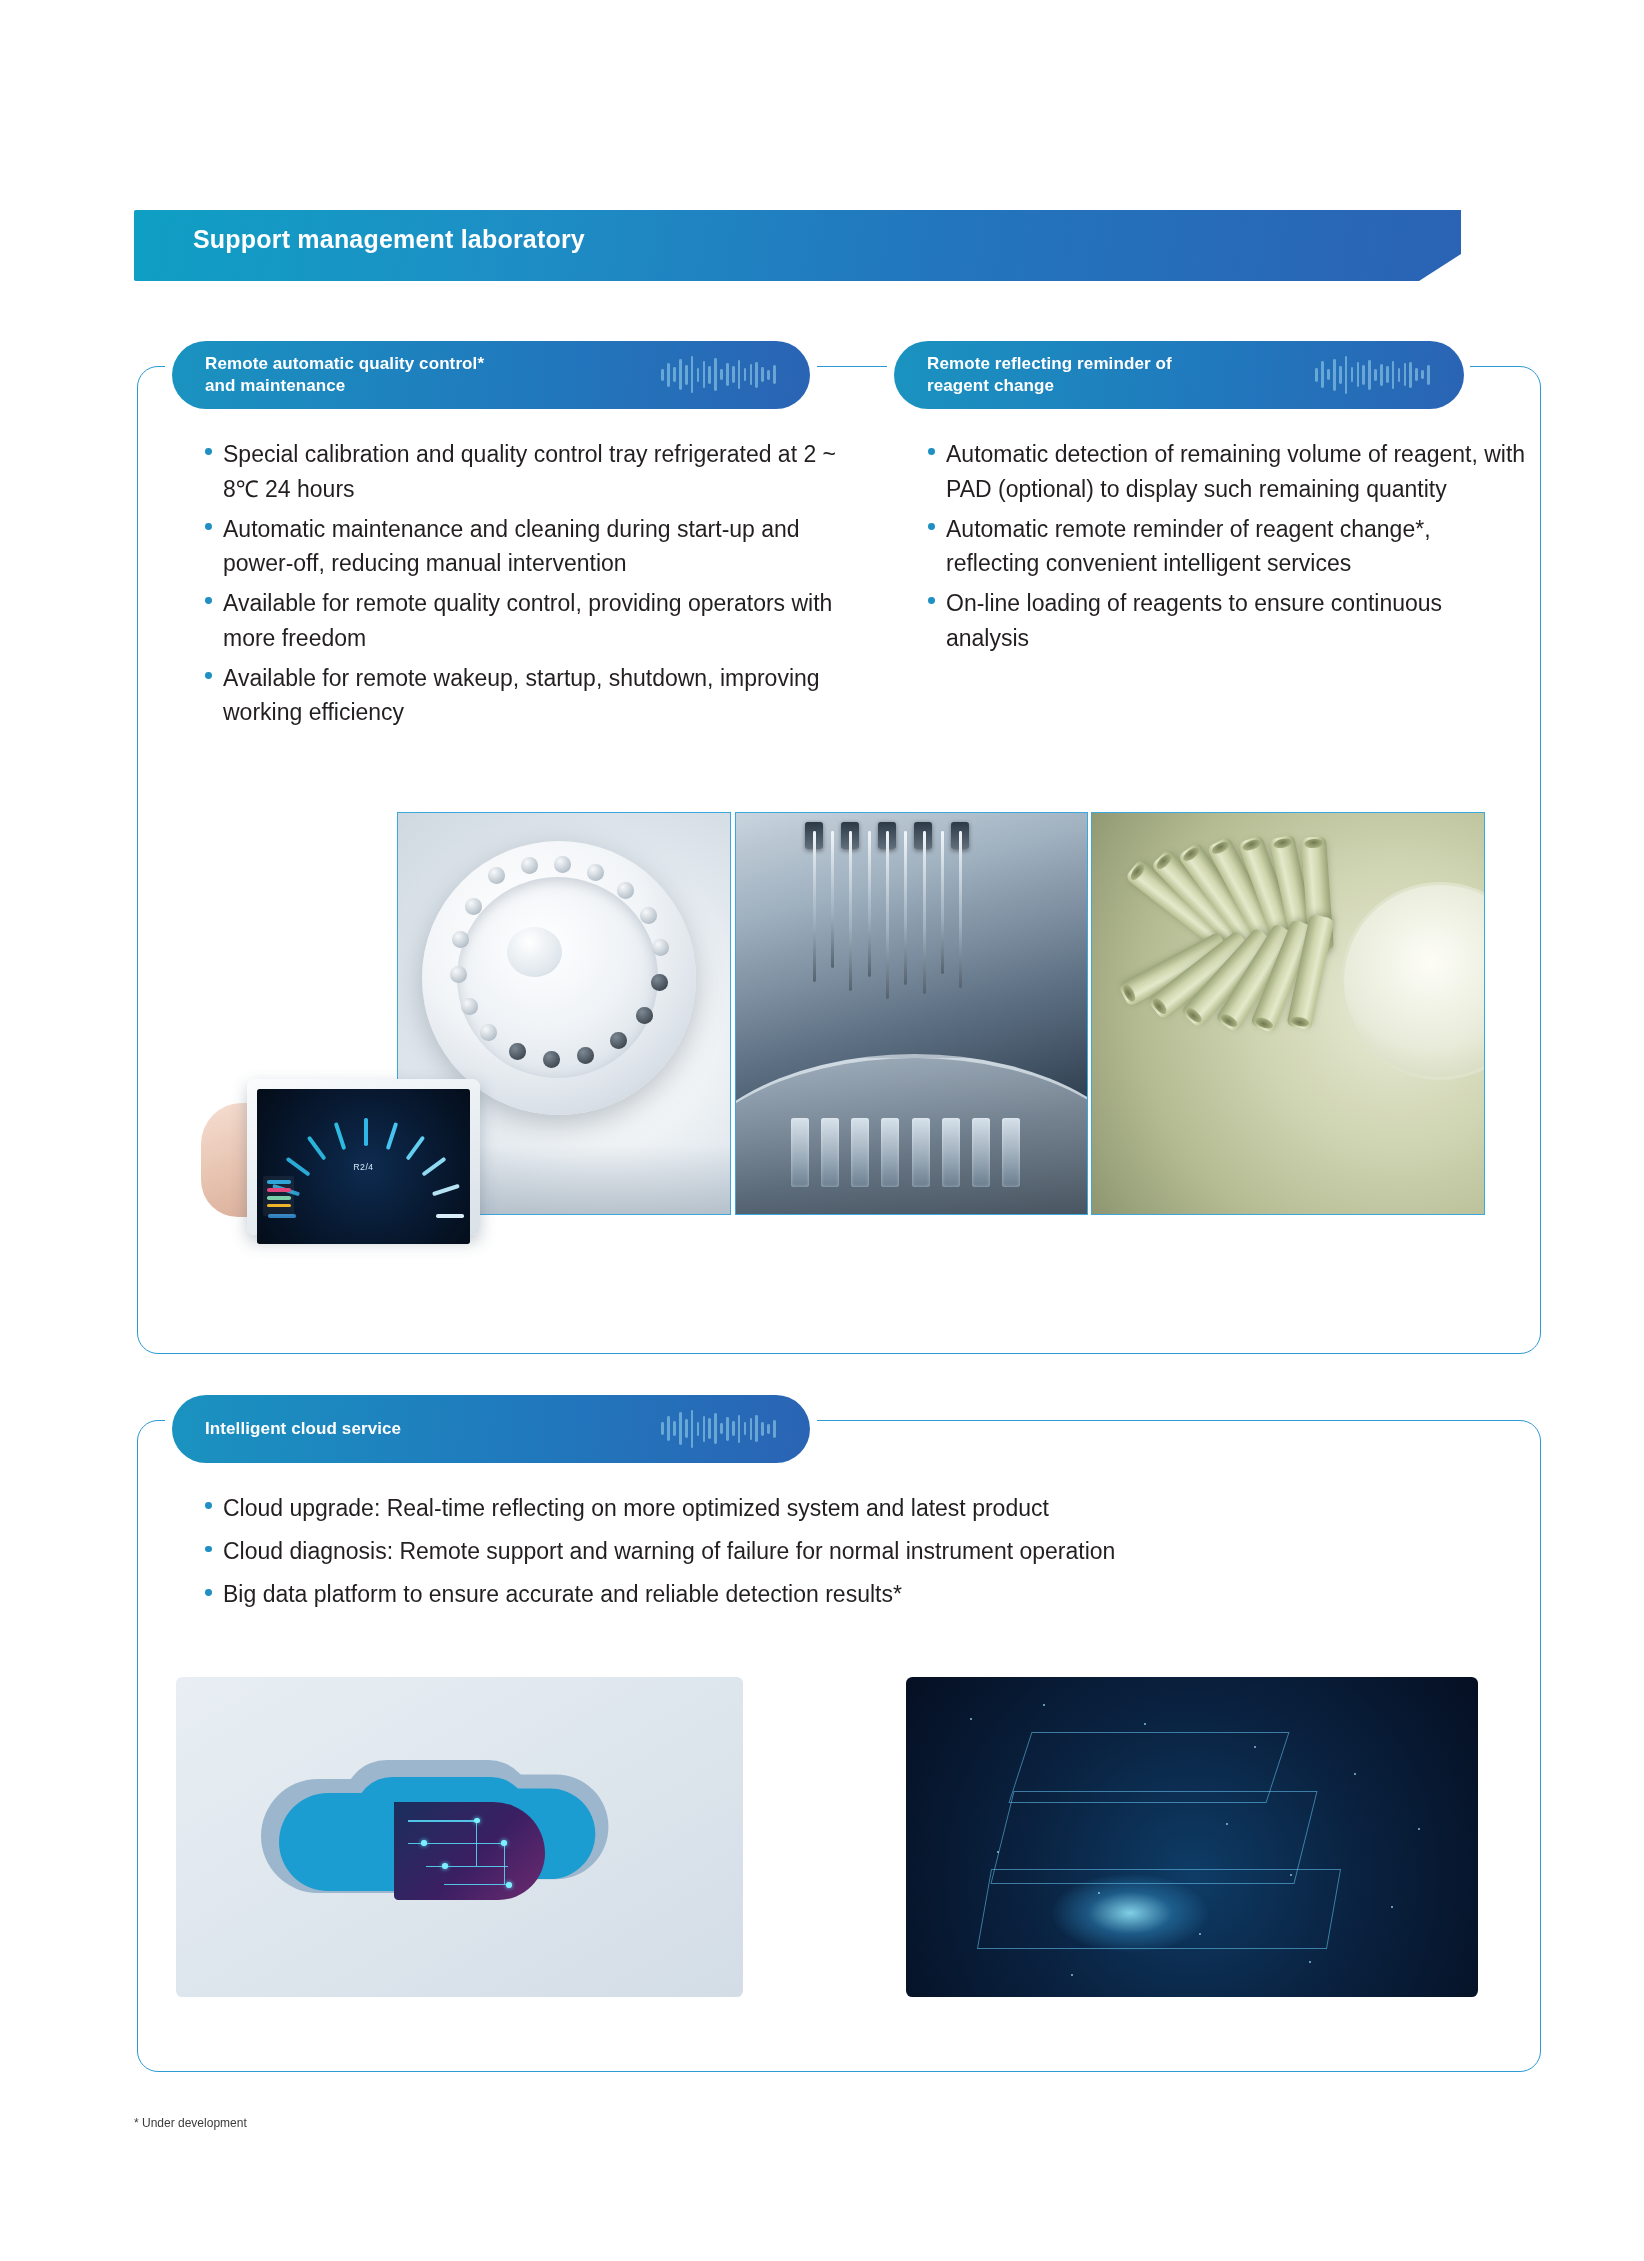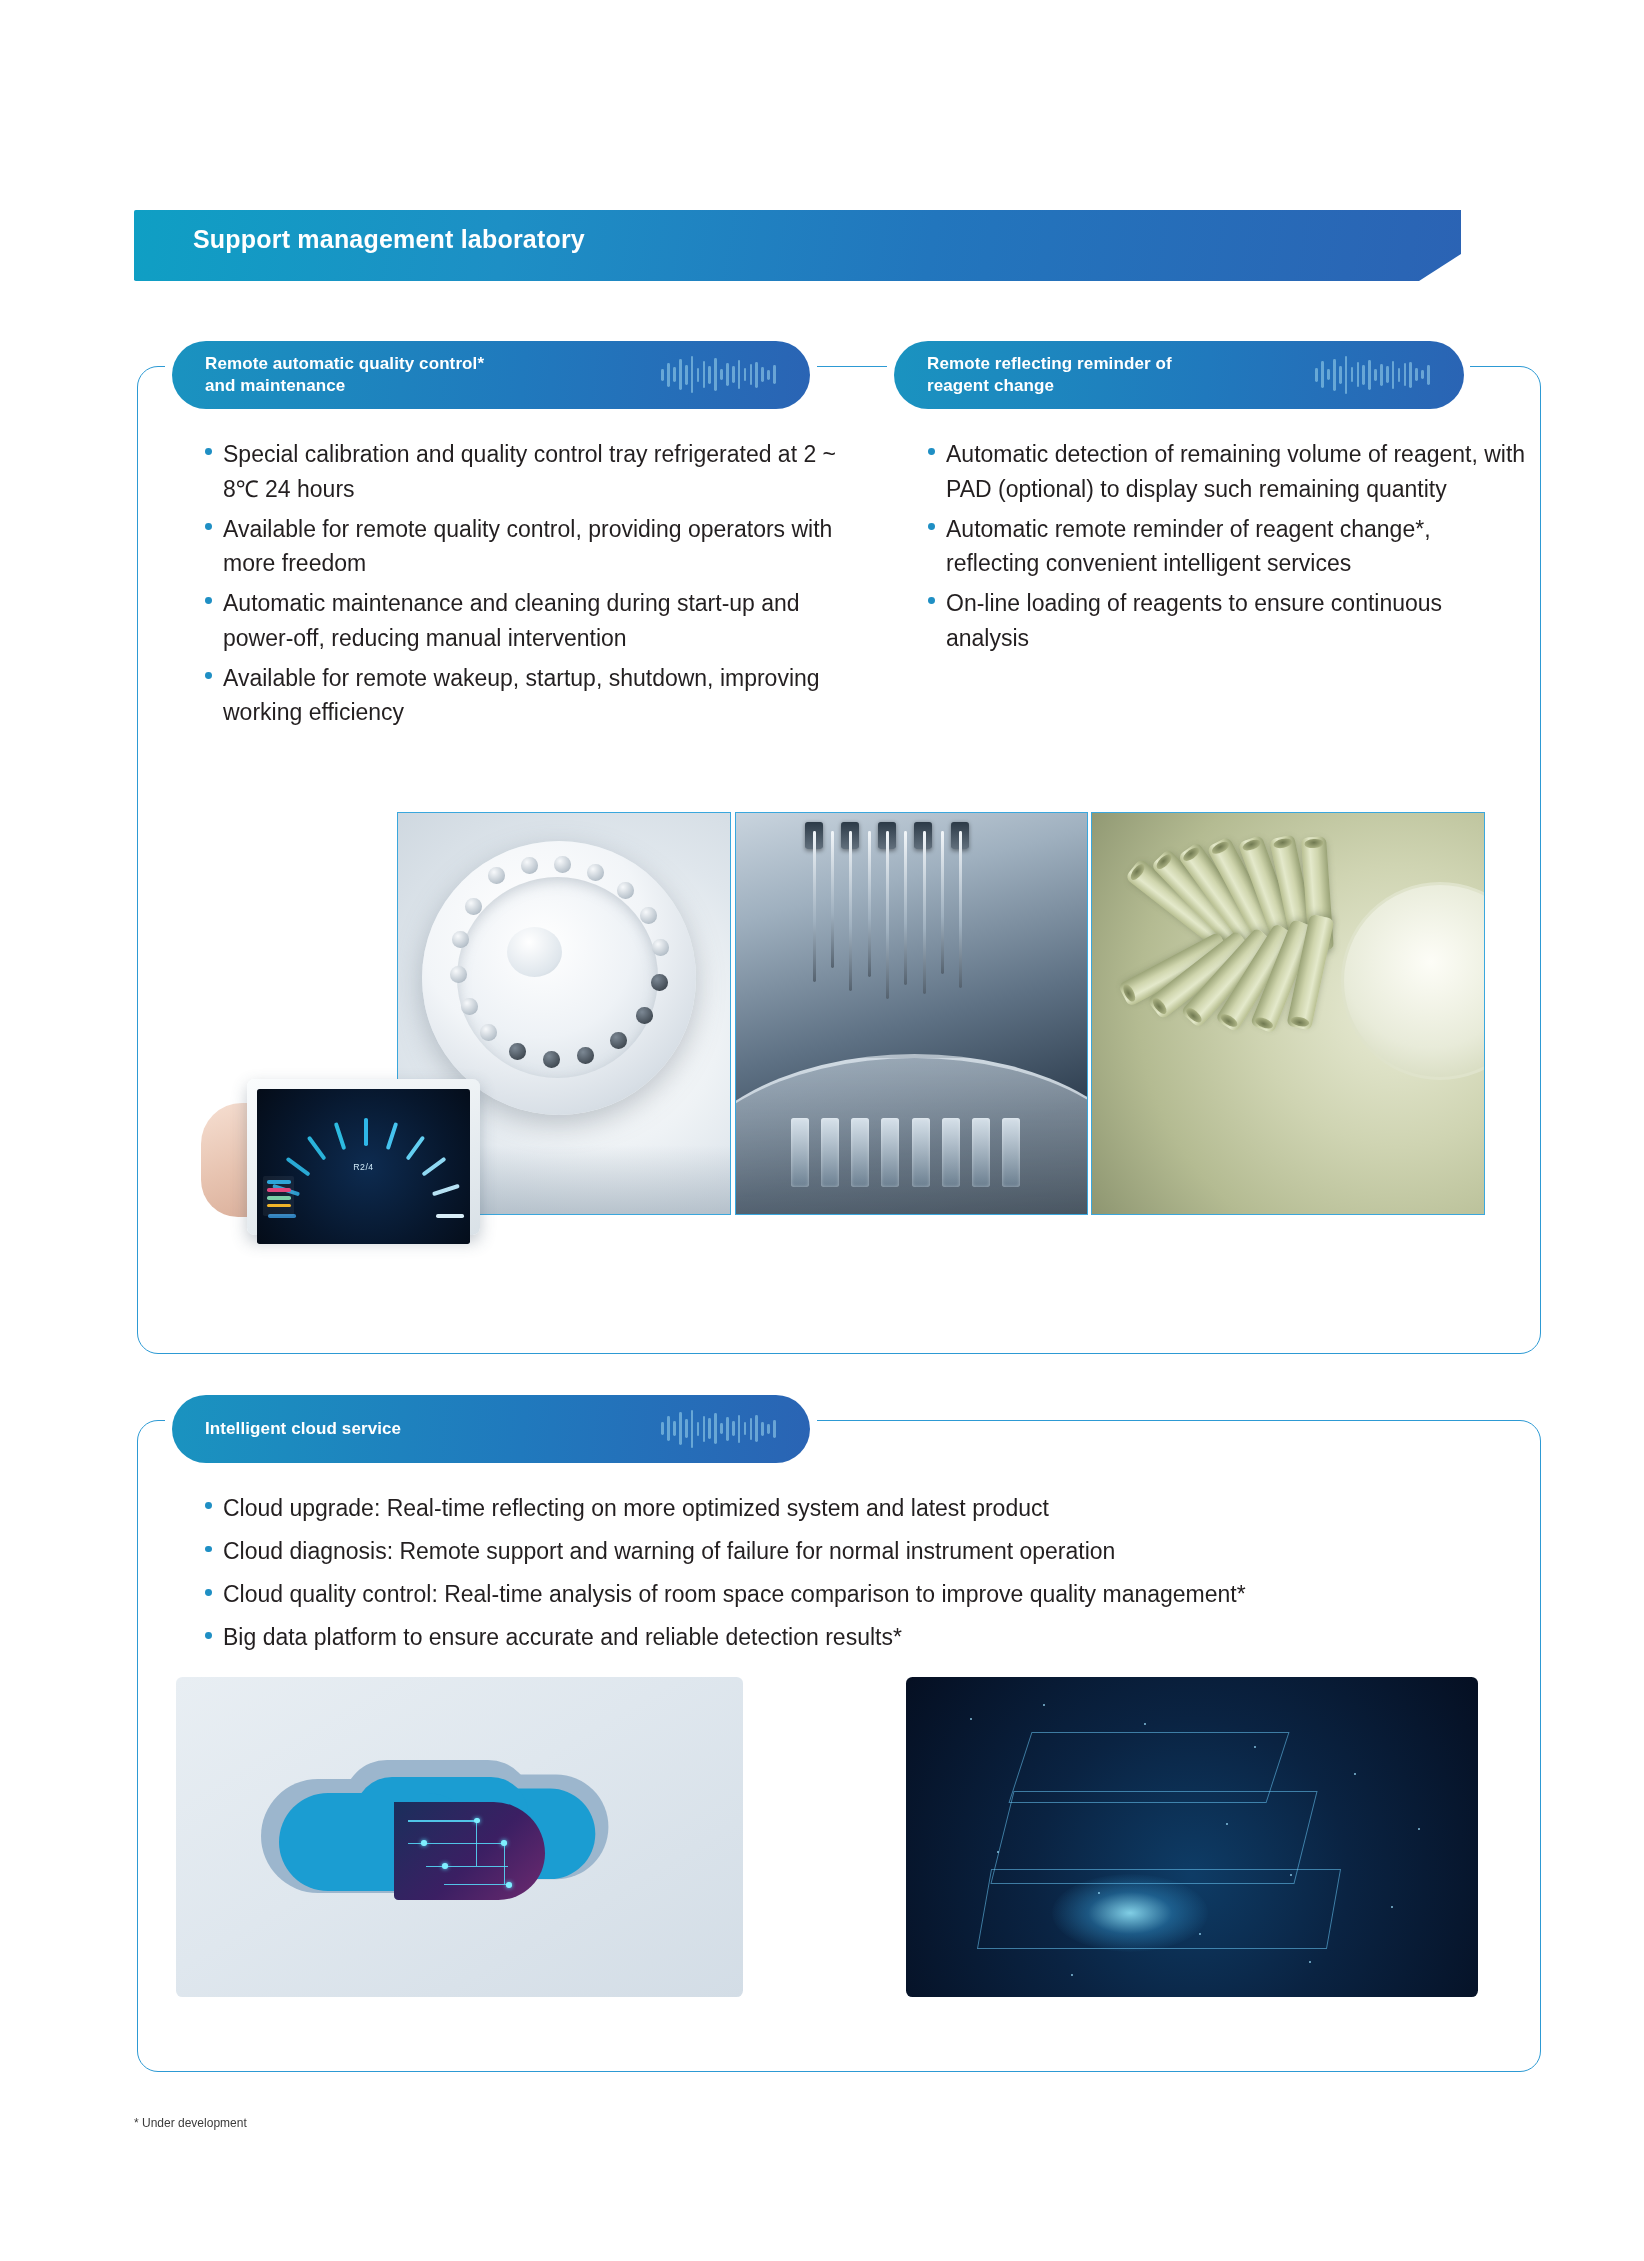--- a/index.html
+++ b/index.html
@@ -498,22 +498,22 @@
       <i style="height:23px"></i>
     <i style="height:26px"></i>
       <i style="height:13px"></i>
       <i style="height:9.1px"></i>
       <i style="height:20px"></i>
   </div>
 </div>
 
 <ul class="bullets" id="list-qc">
   <li>Special calibration and quality control tray refrigerated at 2 ~ 8℃ 24 hours</li>
+  <li>Automatic maintenance and cleaning during start-up and power-off, reducing manual intervention</li>
   <li>Available for remote quality control, providing operators with more freedom</li>
-  <li>Automatic maintenance and cleaning during start-up and power-off, reducing manual intervention</li>
   <li>Available for remote wakeup, startup, shutdown, improving working efficiency</li>
 </ul>
 
 <ul class="bullets" id="list-reagent">
   <li>Automatic detection of remaining volume of reagent, with PAD (optional) to display such remaining quantity</li>
   <li>Automatic remote reminder of reagent change*, reflecting convenient intelligent services</li>
   <li>On-line loading of reagents to ensure continuous analysis</li>
 </ul>
 
 <div class="photo-strip">
@@ -642,21 +642,20 @@
     <i style="height:26.5px"></i>
       <i style="height:13.7px"></i>
       <i style="height:10px"></i>
       <i style="height:18.3px"></i>
   </div>
 </div>
 
 <ul class="bullets" id="list-cloud">
   <li>Cloud upgrade: Real-time reflecting on more optimized system and latest product</li>
   <li>Cloud diagnosis: Remote support and warning of failure for normal instrument operation</li>
-  <li>Cloud quality control: Real-time analysis of room space comparison to improve quality management*</li>
   <li>Big data platform to ensure accurate and reliable detection results*</li>
 </ul>
 
 <div class="photo" id="img-cloud">
   <div class="cloud-shape">
     <div class="cloud-back"></div>
     <div class="cloud-front"></div>
     <div class="cloud-chip">
       <div class="trace" style="left:13.7px;  top:18.3px;  width:69px"></div>
       <div class="trace" style="left:13.7px;  top:41px;  width:96px"></div>

